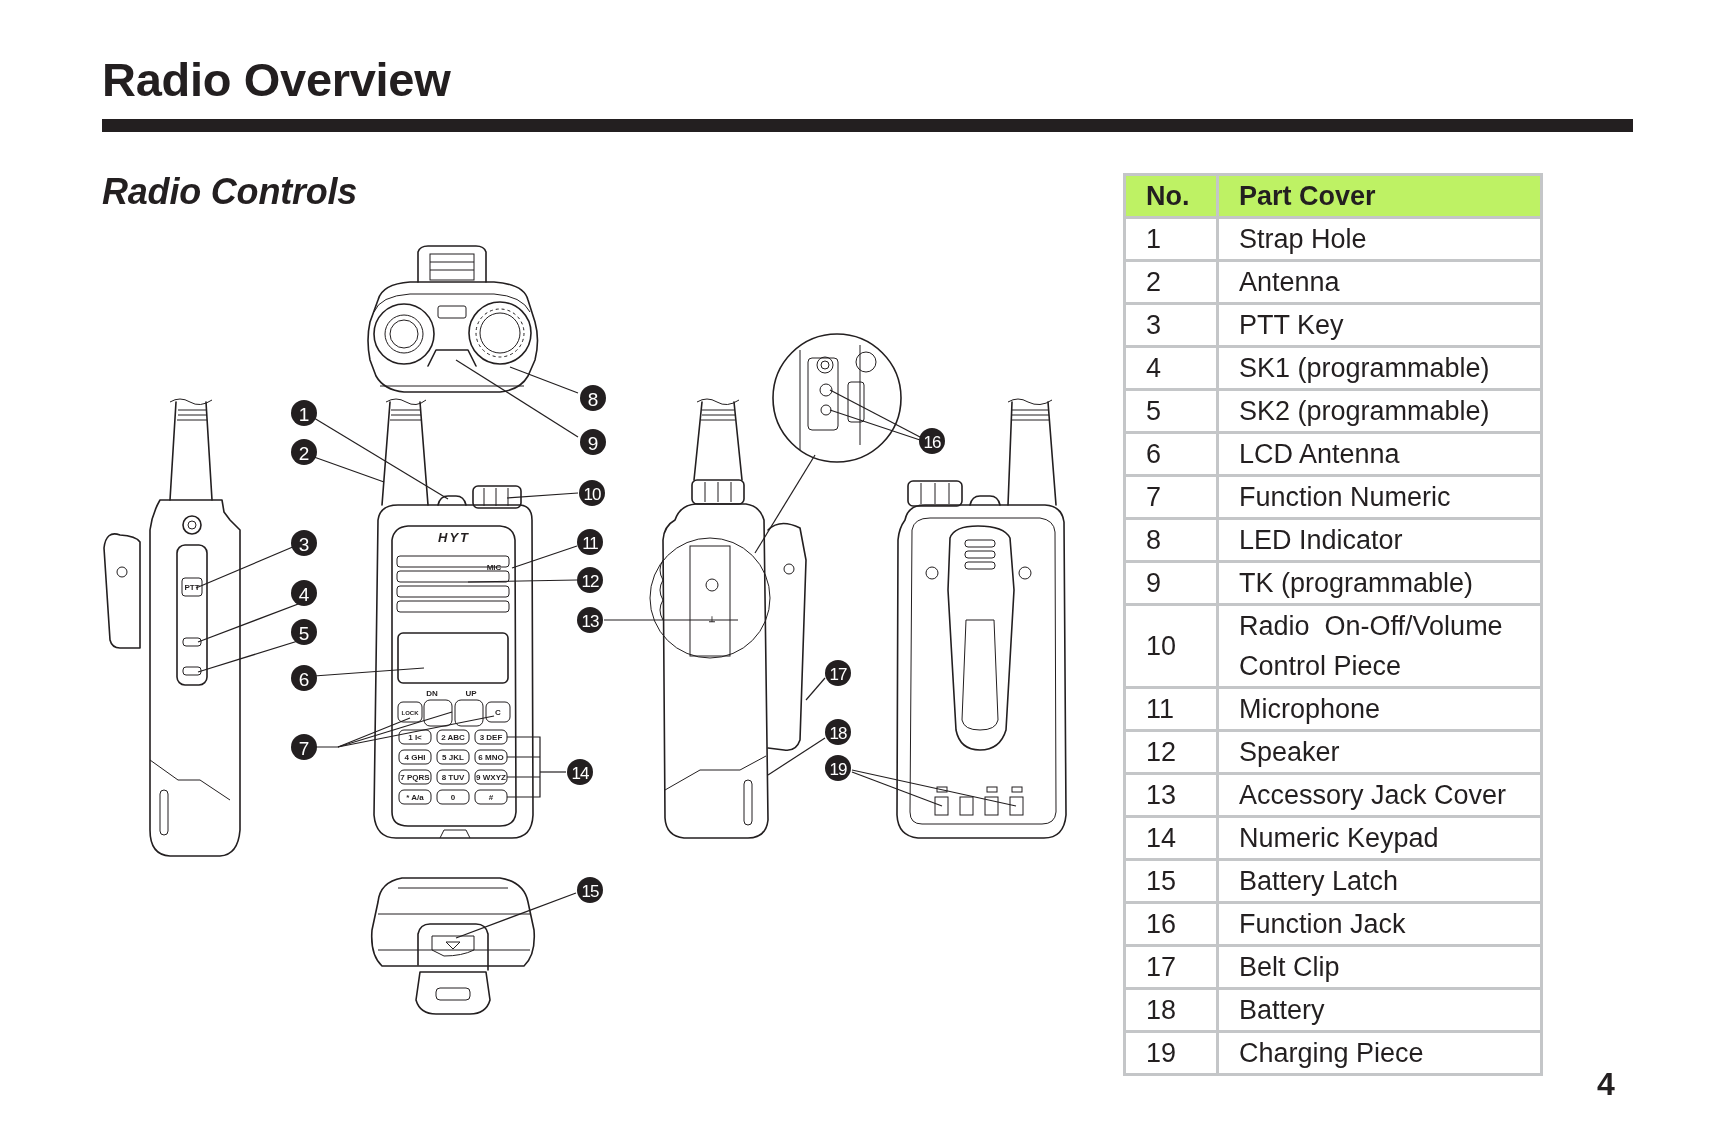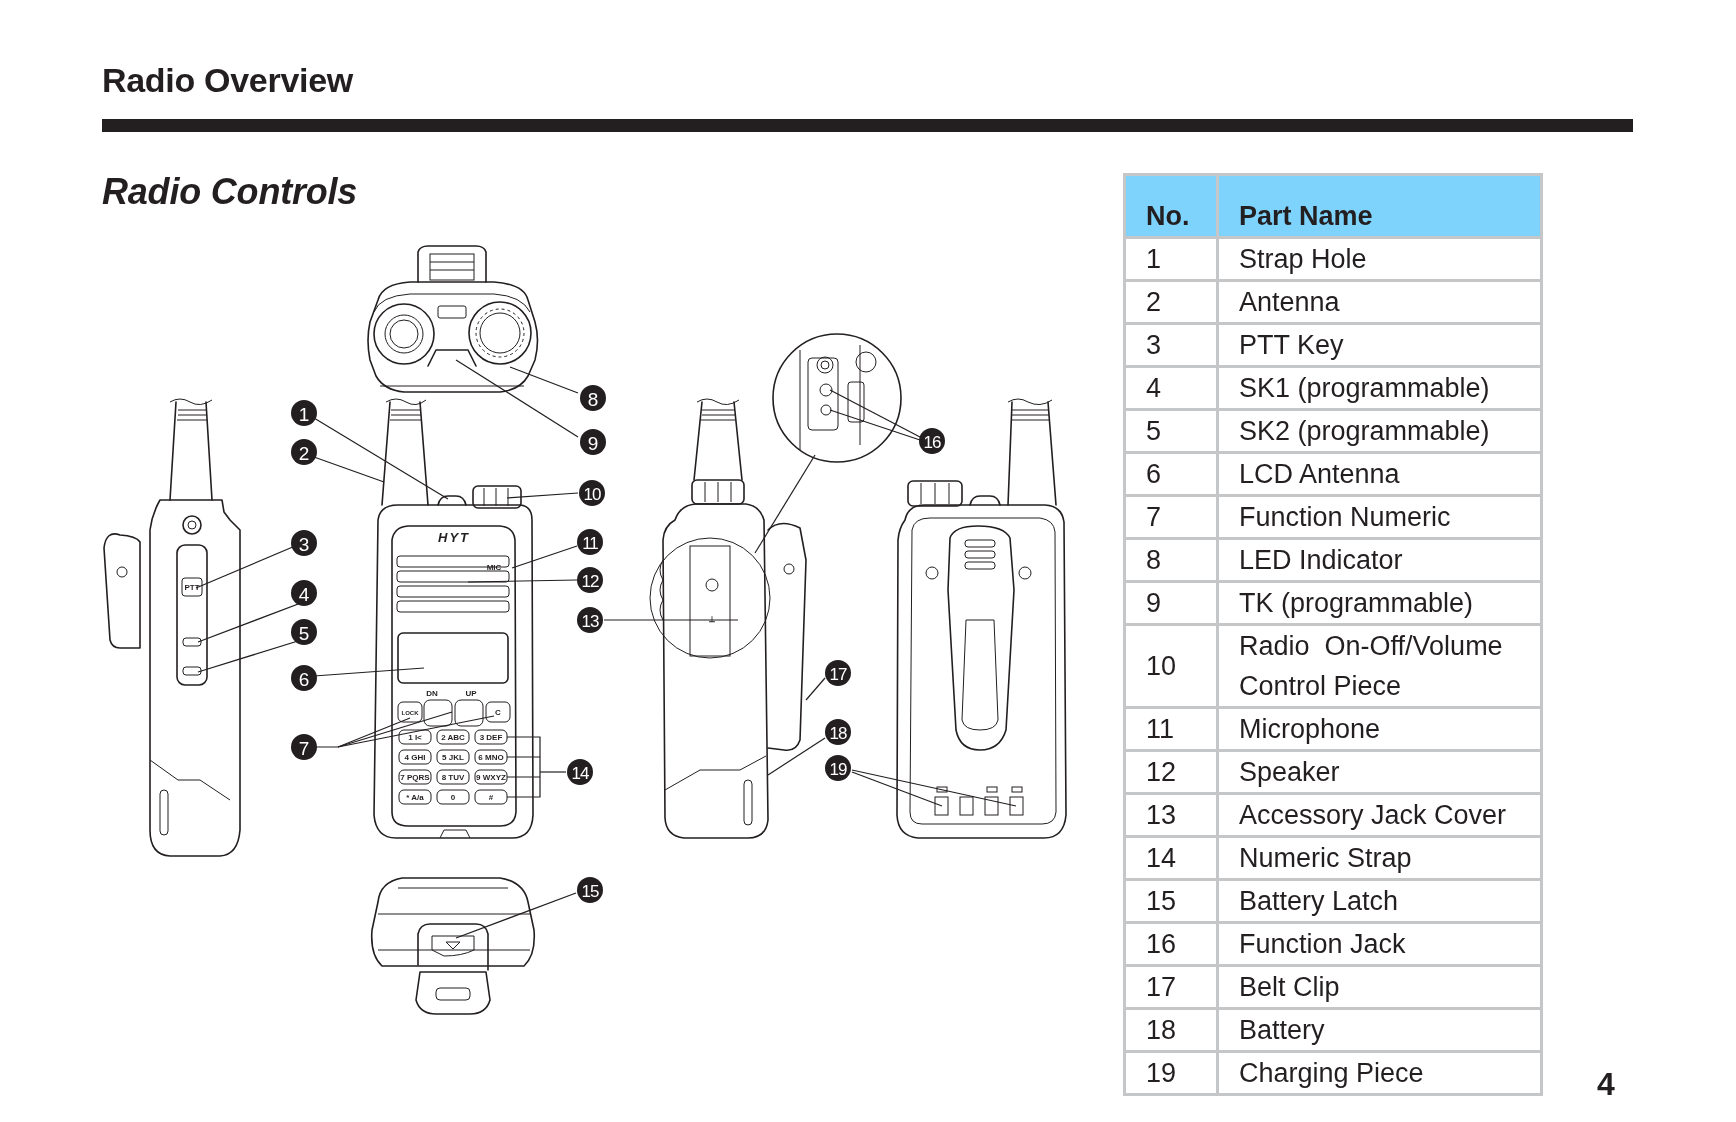--- a/index.html
+++ b/index.html
@@ -1,35 +1,35 @@
 <!DOCTYPE html>
 <html><head>
 <meta charset="utf-8">
 <style>
   html, body { margin: 0; padding: 0; background: #ffffff; }
   body { width: 1736px; height: 1122px; position: relative; overflow: hidden;
          font-family: "Liberation Sans", sans-serif; color: #231f20; }
   .page-title { position: absolute; left: 102px; top: 52px; margin: 0;
-                font-size: 34px; font-weight: bold; line-height: 56px; letter-spacing: -0.3px; }
+                font-size: 47px; font-weight: bold; line-height: 56px; letter-spacing: -0.3px; }
   .title-rule { position: absolute; left: 102px; top: 119px; width: 1531px; height: 13px; background: #231f20; }
   .section-title { position: absolute; left: 102px; top: 170px; margin: 0;
                    font-size: 36px; font-weight: bold; line-height: 44px; letter-spacing: -0.2px; font-style: italic; }
   .diagram { position: absolute; left: 0; top: 0; width: 1100px; height: 1122px; }
   .diagram .ln { fill: none; stroke: #231f20; stroke-width: 1.6; stroke-linejoin: round; stroke-linecap: round; }
   .diagram .thin { fill: none; stroke: #231f20; stroke-width: 1; }
   .diagram .leader { fill: none; stroke: #231f20; stroke-width: 1.2; }
   .callout circle { fill: #231f20; }
   .callout text { fill: #ffffff; font-family: "Liberation Sans", sans-serif; font-size: 19px;
                   text-anchor: middle; dominant-baseline: central; }
   .tiny { font-family: "Liberation Sans", sans-serif; font-size: 8px; fill: #231f20; font-weight: bold; }
   .parts-table { position: absolute; left: 1123px; top: 173px; width: 420px;
                  border-collapse: collapse; border: 3px solid #c4c6c8; }
   .parts-table th, .parts-table td { border: 3px solid #c4c6c8; font-size: 27px; line-height: 40px;
                  text-align: left; vertical-align: middle; padding: 0 0 0 20px; }
-  .parts-table th { background: #7dd3fc; font-weight: bold; height: 40px; padding-top: 20px; }
+  .parts-table th { background: #bef264; font-weight: bold; height: 40px; padding-top: 0; }
   .parts-table td { height: 39px; }
   .parts-table td.no, .parts-table th.no { width: 70px; }
   .page-number { position: absolute; left: 1597px; top: 1066px; font-size: 32px; font-weight: bold; }
 </style>
 </head>
 <body>
 
 <h1 class="page-title">Radio Overview</h1>
 <div class="title-rule"></div>
 <h2 class="section-title">Radio Controls</h2>
@@ -312,21 +312,21 @@
   <g class="callout">
       <circle cx="838" cy="768" r="13"></circle>
       <text x="838" y="769" style="font-size:17px;letter-spacing:-1px">19</text>
     </g>
 </svg>
 
 <table class="parts-table">
   <thead>
     <tr>
       <th class="no">No.</th>
-      <th>Part Name</th>
+      <th>Part Cover</th>
     </tr>
   </thead>
   <tbody id="parts-body">
       <tr>
         <td class="no">1</td>
         <td>Strap Hole</td>
       </tr>
       <tr>
         <td class="no">2</td>
         <td>Antenna</td>
@@ -373,21 +373,21 @@
       <tr>
         <td class="no">12</td>
         <td>Speaker</td>
       </tr>
       <tr>
         <td class="no">13</td>
         <td>Accessory Jack Cover</td>
       </tr>
       <tr>
         <td class="no">14</td>
-        <td>Numeric Strap</td>
+        <td>Numeric Keypad</td>
       </tr>
       <tr>
         <td class="no">15</td>
         <td>Battery Latch</td>
       </tr>
       <tr>
         <td class="no">16</td>
         <td>Function Jack</td>
       </tr>
       <tr>

